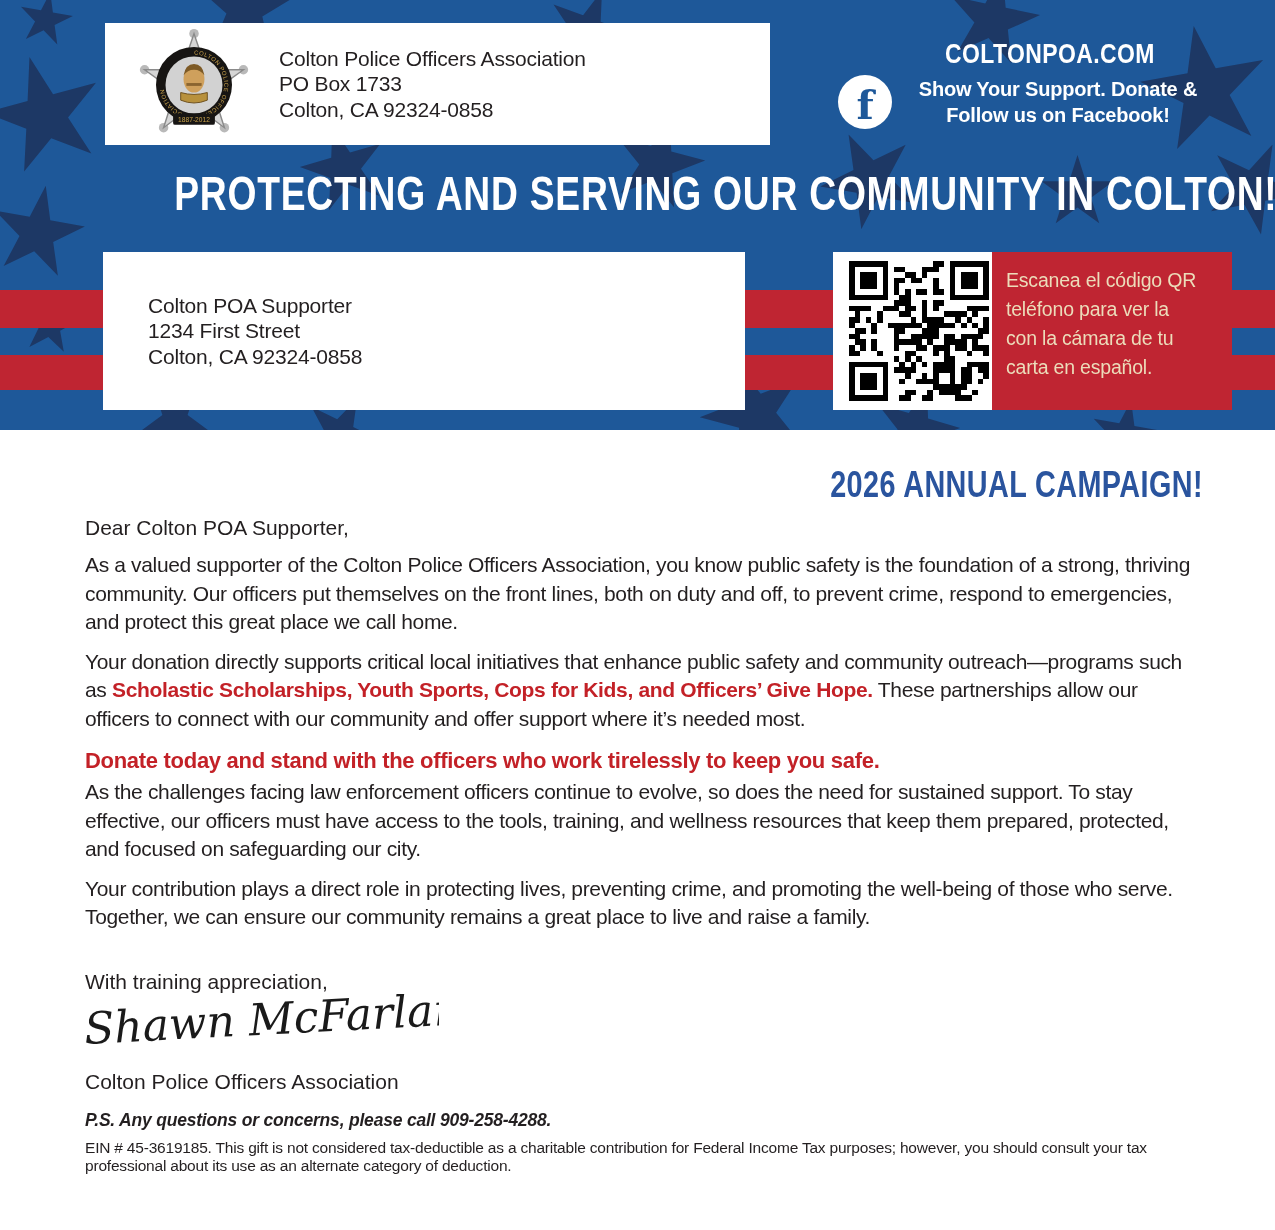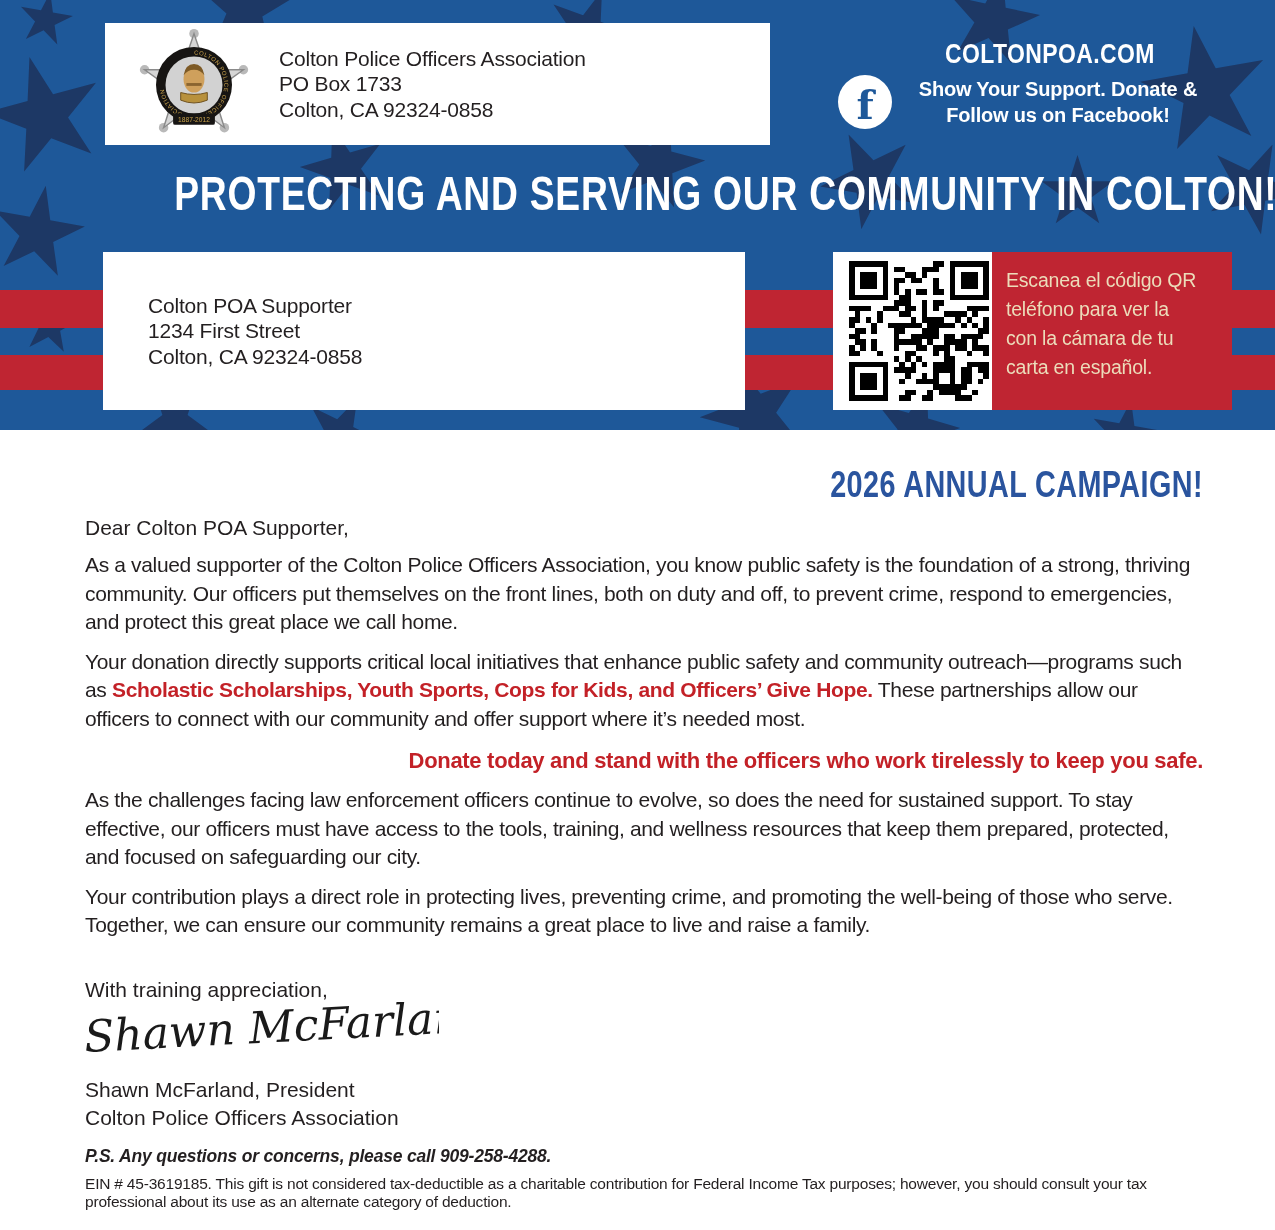--- a/index.html
+++ b/index.html
@@ -46,21 +46,21 @@
              padding:14px 0 0 14px; letter-spacing:-0.2px; }
 
   
   .letter { position:absolute; left:85px; top:452px; width:1118px; }
   .campaign-wrap { text-align:right; margin-top:12px; }
   .campaign { display:inline-block; color:#2a549e; font-weight:bold; font-size:36px;
               letter-spacing:.5px; transform:scaleX(.8); transform-origin:right center; white-space:nowrap; }
   .salutation { margin-top:10px; font-size:21px; }
   p.body { margin-top:11px; font-size:21px; line-height:28.5px; letter-spacing:-0.35px; }
   .hl { color:#c32127; font-weight:bold; }
-  .callout { margin:15px 0 12px; text-align:right; color:#c32127; font-weight:bold;
+  .callout { margin:15px 0 4px; text-align:left; color:#c32127; font-weight:bold;
              font-size:22px; letter-spacing:-0.3px; }
   .closing { margin-top:38px; font-size:21px; }
   .sig-svg { display:block; margin:0 0 2px -6px; }
   .signer { font-size:21px; line-height:28px; }
   .ps { margin-top:14px; font-size:17.5px; font-weight:bold; font-style:italic; letter-spacing:-0.2px; }
   .fine { margin-top:8px; font-size:15.5px; line-height:18px; letter-spacing:-0.2px; }
 </style>
 </head>
 <body>
 
@@ -394,19 +394,18 @@
   <p class="body" style="margin-top:0;">As the challenges facing law enforcement officers continue to evolve, so does the need for sustained support. To stay effective, our officers must have access to the tools, training, and wellness resources that keep them prepared, protected, and focused on safeguarding our city.</p>
   <p class="body">Your contribution plays a direct role in protecting lives, preventing crime, and promoting the well-being of those who serve. Together, we can ensure our community remains a great place to live and raise a family.</p>
 
   <div class="closing">With training appreciation,</div>
 
   <svg class="sig-svg" width="360" height="72" viewBox="0 0 360 72">
     <text x="6" y="50" transform="rotate(-3 6 50)" font-family="DejaVu Serif, serif" font-style="italic" font-size="44" fill="#1a1a1a">Shawn McFarland</text>
   </svg>
 
   <div class="signer">
-    <div>Shawn McFarland, President</div>
     <div>Colton Police Officers Association</div>
   </div>
 
   <div class="ps">P.S. Any questions or concerns, please call 909-258-4288.</div>
   <div class="fine">EIN # 45-3619185. This gift is not considered tax-deductible as a charitable contribution for Federal Income Tax purposes; however, you should consult your tax professional about its use as an alternate category of deduction.</div>
 </div>
 
 </body></html>

